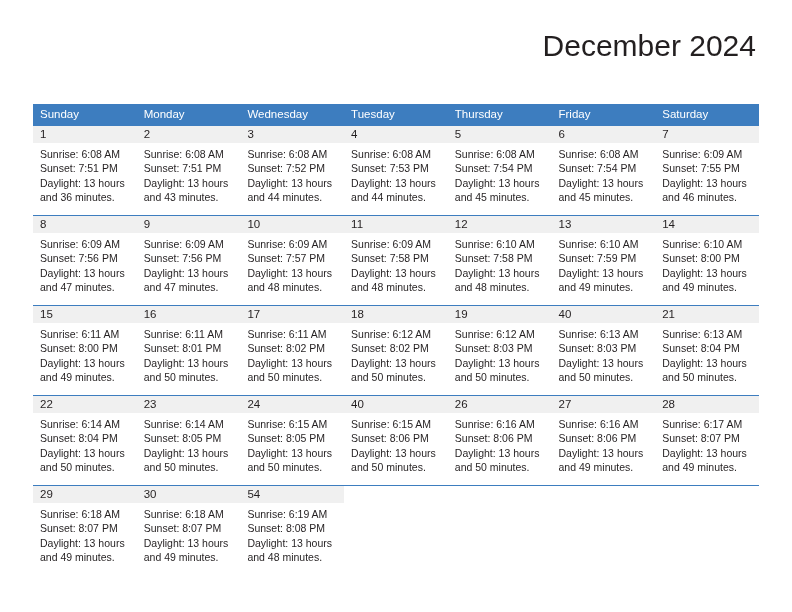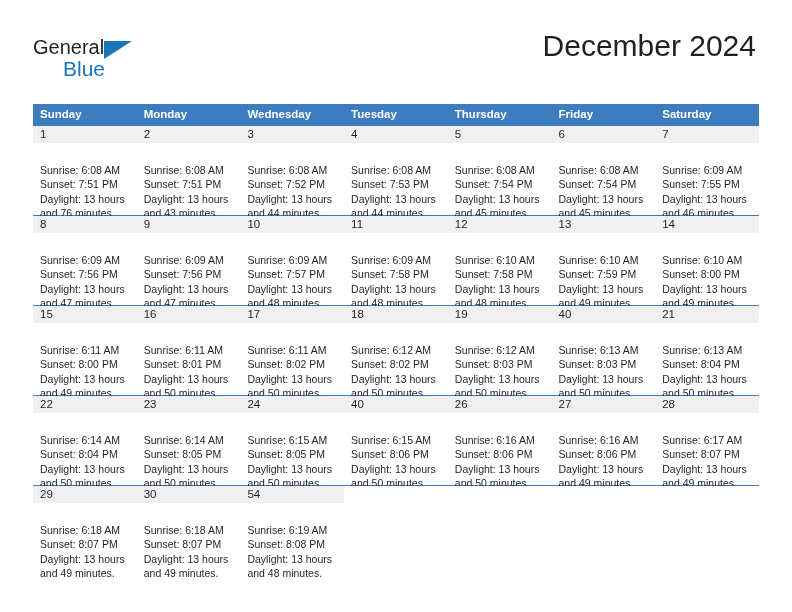--- a/index.html
+++ b/index.html
@@ -92,21 +92,20 @@
     left: 33px;
     top: 104px;
     width: 726px;
   }
 
   .weekday-header {
     display: flex;
     width: 726px;
     height: 21px;
     background: #3d7dbf;
-    font-weight: bold;
   }
   .weekday-cell {
     width: 103.71px;
     height: 21px;
     box-sizing: border-box;
     padding-left: 7px;
     color: #ffffff;
     font-size: 11.5px;
     line-height: 21px;
     white-space: nowrap;
@@ -143,38 +142,32 @@
   }
   .day-cell.empty .day-number-bar {
     background: #ffffff;
   }
 
   .day-details {
     padding: 4px 6px 0 7px;
     font-size: 10.5px;
     line-height: 14.3px;
     color: #231f20;
-    margin-top: 16px;
   }
   .detail-line {
     white-space: nowrap;
   }
 </style>
 </head>
 <body>
 
 <div class="page">
 
   <div class="header">
 
-    <div class="logo">
-      <span class="logo-general">General</span>
-      <span class="logo-triangle"></span>
-      <span class="logo-blue">Blue</span>
-    </div>
 
     <div class="title-block">
       <div class="month-title">December 2024</div>
     </div>
 
   </div>
 
   <div class="calendar">
 
     <div class="weekday-header">
@@ -187,21 +180,21 @@
       <div class="weekday-cell">Saturday</div>
     </div>
 
     <div class="week-row">
       <div class="day-cell">
         <div class="day-number-bar">1</div>
         <div class="day-details">
           <div class="detail-line">Sunrise: 6:08 AM</div>
           <div class="detail-line">Sunset: 7:51 PM</div>
           <div class="detail-line">Daylight: 13 hours</div>
-          <div class="detail-line">and 76 minutes.</div>
+          <div class="detail-line">and 36 minutes.</div>
         </div>
       </div>
       <div class="day-cell">
         <div class="day-number-bar">2</div>
         <div class="day-details">
           <div class="detail-line">Sunrise: 6:08 AM</div>
           <div class="detail-line">Sunset: 7:51 PM</div>
           <div class="detail-line">Daylight: 13 hours</div>
           <div class="detail-line">and 43 minutes.</div>
         </div>

